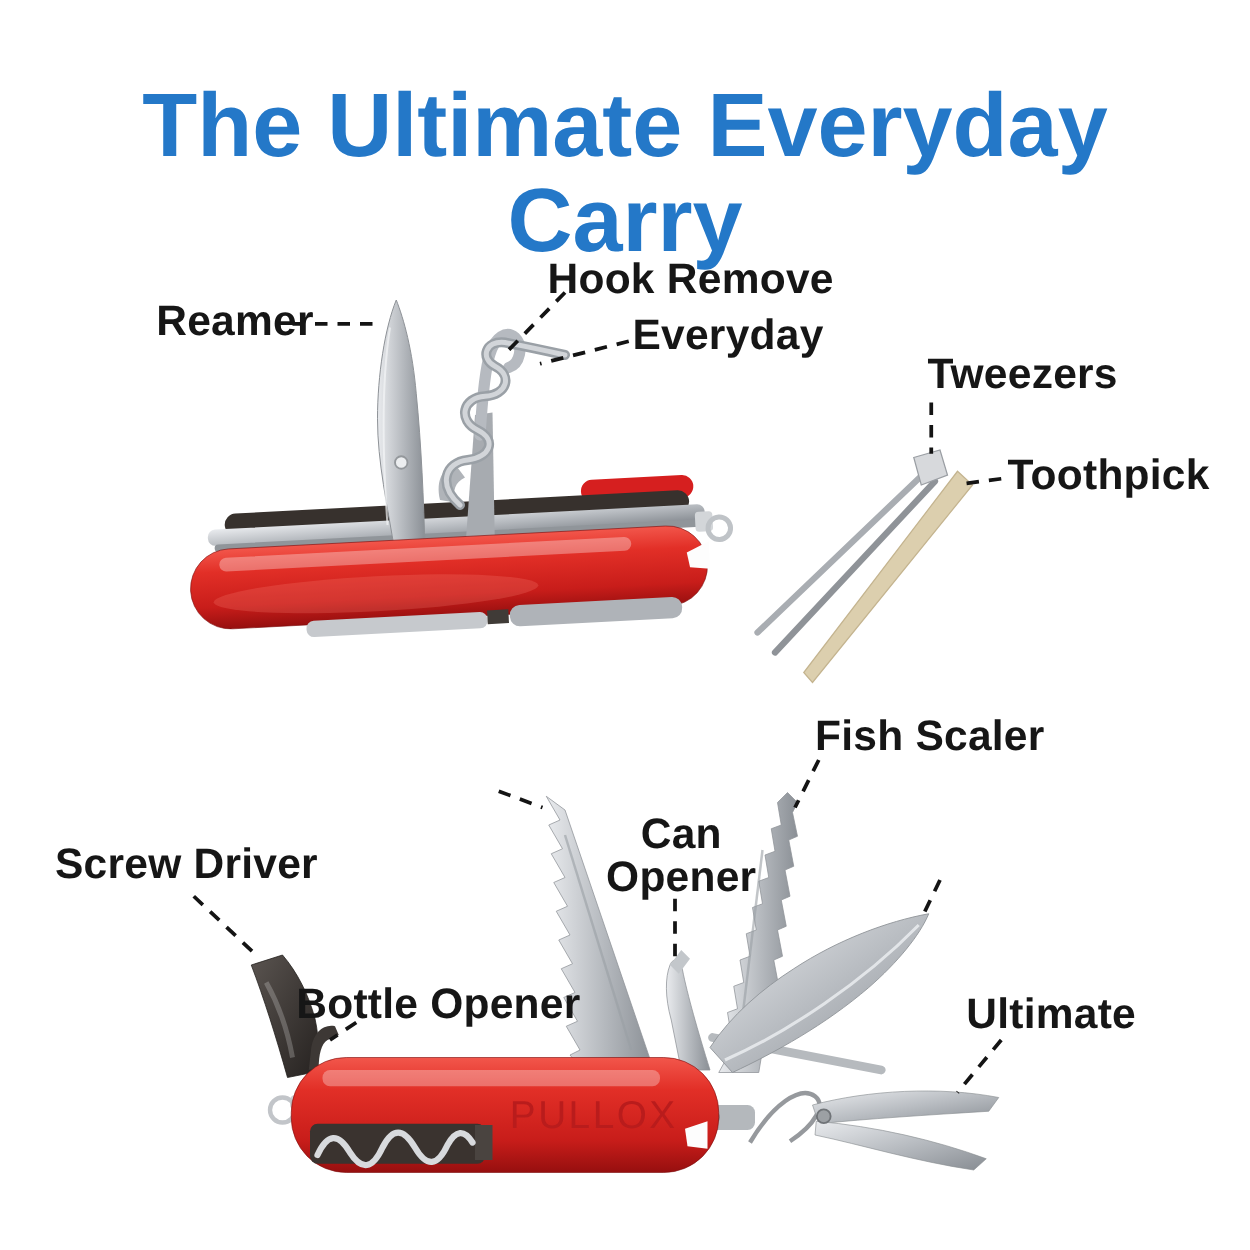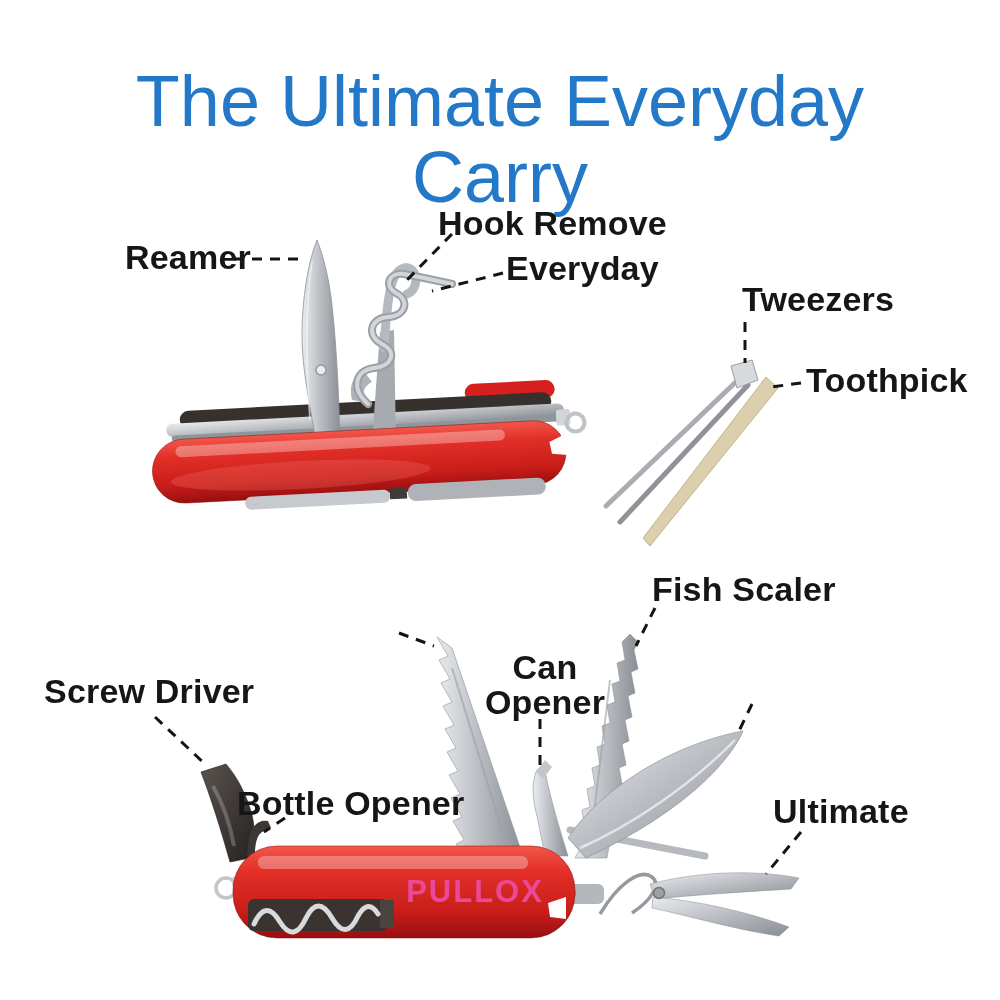--- a/index.html
+++ b/index.html
@@ -1,25 +1,25 @@
 <!DOCTYPE html>
 <html><head>
 <meta charset="utf-8">
 <style>
   html,body{margin:0;padding:0;background:#ffffff;}
   .poster{position:relative;width:1000px;height:1000px;background:#ffffff;overflow:hidden;
           font-family:"Liberation Sans",sans-serif;}
   .title{position:absolute;top:16px;left:50%;transform:translateX(-50%);width:860px;
-         text-align:center;font-size:72px;line-height:1.05;font-weight:400;
+         text-align:center;font-size:72px;line-height:1.05;font-weight:700;
          color:#2478c8;letter-spacing:0px;}
   .label{position:absolute;font-size:34px;font-weight:700;color:#161616;
          white-space:nowrap;line-height:1.04;letter-spacing:0.2px;}
   .label.wrap{white-space:normal;text-align:center;}
   .brand{position:absolute;left:400px;top:874px;width:150px;text-align:center;
-         font-size:31px;font-weight:700;color:#ec4899;letter-spacing:2px;}
+         font-size:31px;font-weight:400;color:#b91c1c;letter-spacing:2px;}
   svg.art{position:absolute;left:0;top:0;}
   .leader{stroke:#141414;stroke-width:3;fill:none;}
 </style>
 </head>
 <body>
 
 <div class="poster">
 
   <svg class="art" width="1000" height="1000" viewBox="0 0 1000 1000">
     <defs>

